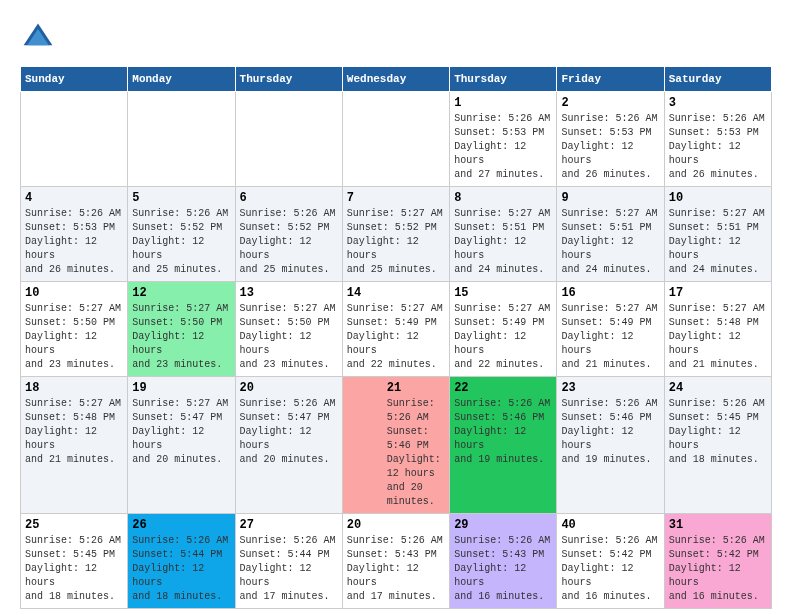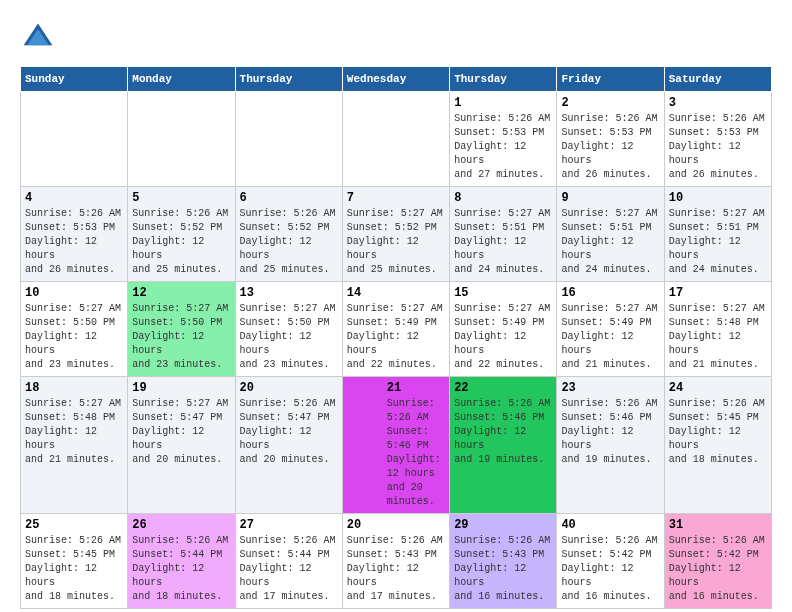--- a/index.html
+++ b/index.html
@@ -267,21 +267,21 @@
 Daylight: 12 hours
 and 20 minutes.</div>
           </td>
           <td style="background: rgb(240, 244, 248);">
             <span class="day-number">20</span>
             <div class="day-info" style="white-space: pre-line;">Sunrise: 5:26 AM
 Sunset: 5:47 PM
 Daylight: 12 hours
 and 20 minutes.</div>
           </td>
-          <td style="background: #d946ef; padding-left: 44px;">
+          <td style="background: #fca5a5; padding-left: 44px;">
             <span class="day-number">21</span>
             <div class="day-info" style="white-space: pre-line;">Sunrise: 5:26 AM
 Sunset: 5:46 PM
 Daylight: 12 hours
 and 20 minutes.</div>
           </td>
           <td style="background: #22c55e;">
             <span class="day-number">22</span>
             <div class="day-info" style="white-space: pre-line;">Sunrise: 5:26 AM
 Sunset: 5:46 PM
@@ -304,21 +304,21 @@
           </td>
         </tr>
         <tr>
           <td style="background: rgb(255, 255, 255);">
             <span class="day-number">25</span>
             <div class="day-info" style="white-space: pre-line;">Sunrise: 5:26 AM
 Sunset: 5:45 PM
 Daylight: 12 hours
 and 18 minutes.</div>
           </td>
-          <td style="background: #f0abfc;">
+          <td style="background: #0ea5e9;">
             <span class="day-number">26</span>
             <div class="day-info" style="white-space: pre-line;">Sunrise: 5:26 AM
 Sunset: 5:44 PM
 Daylight: 12 hours
 and 18 minutes.</div>
           </td>
           <td style="background: rgb(255, 255, 255);">
             <span class="day-number">27</span>
             <div class="day-info" style="white-space: pre-line;">Sunrise: 5:26 AM
 Sunset: 5:44 PM

